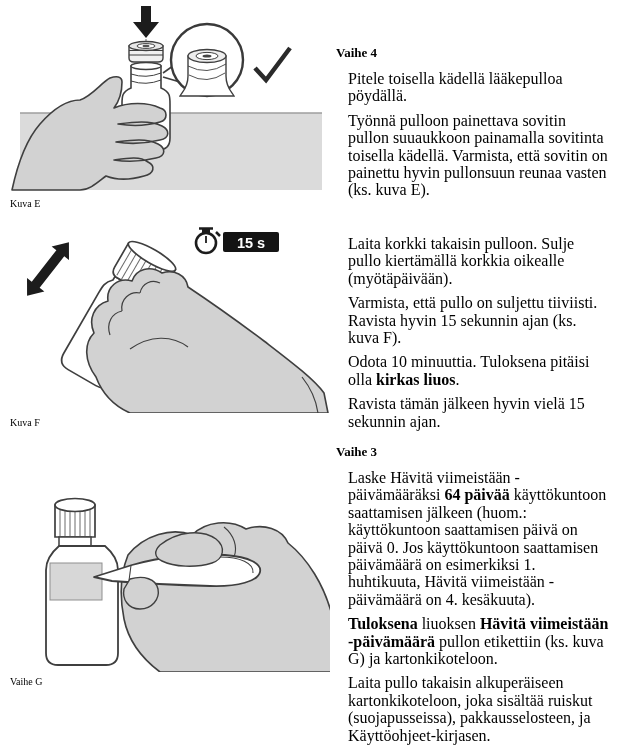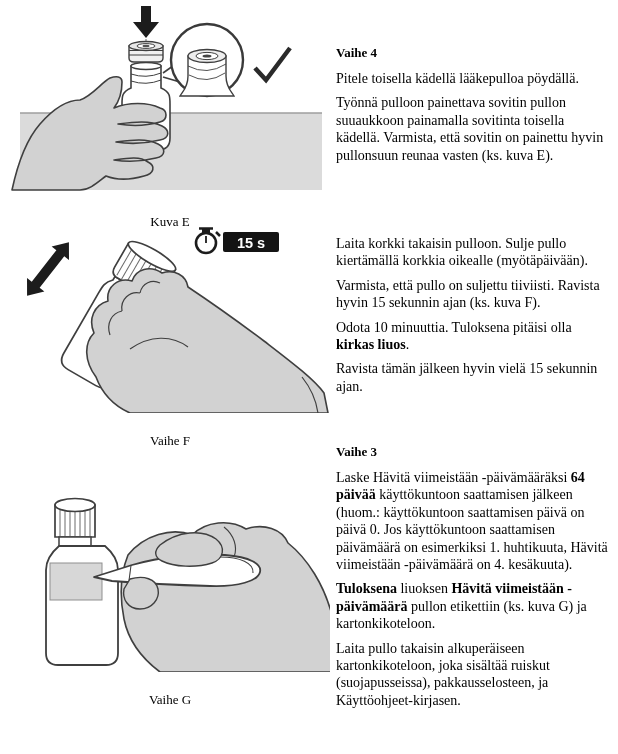--- a/index.html
+++ b/index.html
@@ -3,35 +3,35 @@
 <meta charset="utf-8">
 <style>
   html,body{margin:0;padding:0;background:#fff;}
   #page{
     position:relative;width:618px;height:754px;background:#ffffff;
     font-family:"Liberation Serif","DejaVu Serif",serif;color:#000;overflow:hidden;
   }
   .figure{position:absolute;left:10px;width:320px;}
   .figure svg{display:block;}
   .figure-caption{
-    text-align:center;font-size:13px;margin-top:20px;color:#000;
+    font-size:10px;margin-top:4px;color:#000;
   }
   #figure-e{top:4px;}
   #figure-f{top:227px;}
   #figure-g{top:467px;}
   #text-column{position:absolute;left:336px;top:0;width:276px;}
   .step-section{position:absolute;left:0;width:274px;}
   #section-vaihe-4{top:44px;}
   #section-vaihe-5{top:235px;}
   #section-vaihe-6{top:443px;}
   .step-heading{
     font-size:13px;font-weight:bold;margin:0 0 9px 0;line-height:17px;
   }
   .step-paragraph{
-    font-size:14px;line-height:17.4px;margin:0 0 7px 0;
+    font-size:16px;line-height:17.4px;margin:0 0 7px 12px;
   }
   .step-paragraph span.b{font-weight:bold;}
   .badge-text{
     font-family:"Liberation Sans","DejaVu Sans",sans-serif;font-weight:bold;
   }
 </style>
 </head>
 <body>
 
 <div id="page">
@@ -133,21 +133,21 @@
         <line x1="206" y1="5" x2="210" y2="9" stroke="#1c1c1c" stroke-width="2.5"></line>
         <circle cx="196" cy="16" r="10" fill="#ffffff" stroke="#1c1c1c" stroke-width="2.6"></circle>
         <line x1="196" y1="16" x2="196" y2="9" stroke="#1c1c1c" stroke-width="1.8"></line>
       </g>
 
       <g>
         <rect x="213" y="5" width="56" height="20" rx="2" fill="#141414"></rect>
         <text class="badge-text" x="241" y="20.5" text-anchor="middle" font-size="14.5" fill="#ffffff">15 s</text>
       </g>
     </svg>
-    <div class="figure-caption">Vaihe F</div>
+    <div class="figure-caption">Kuva F</div>
   </div>
 
   <div class="figure" id="figure-g">
     <svg width="320" height="205" viewBox="0 0 320 205">
 
       <g>
         <g>
           <path d="M45,38 L85,38 L85,70 L45,70 Z" fill="#ffffff" stroke="#3f3f3f" stroke-width="1.7"></path>
           <g stroke="#6a6a6a" stroke-width="1">
             <line x1="50" y1="36" x2="50" y2="69"></line>

